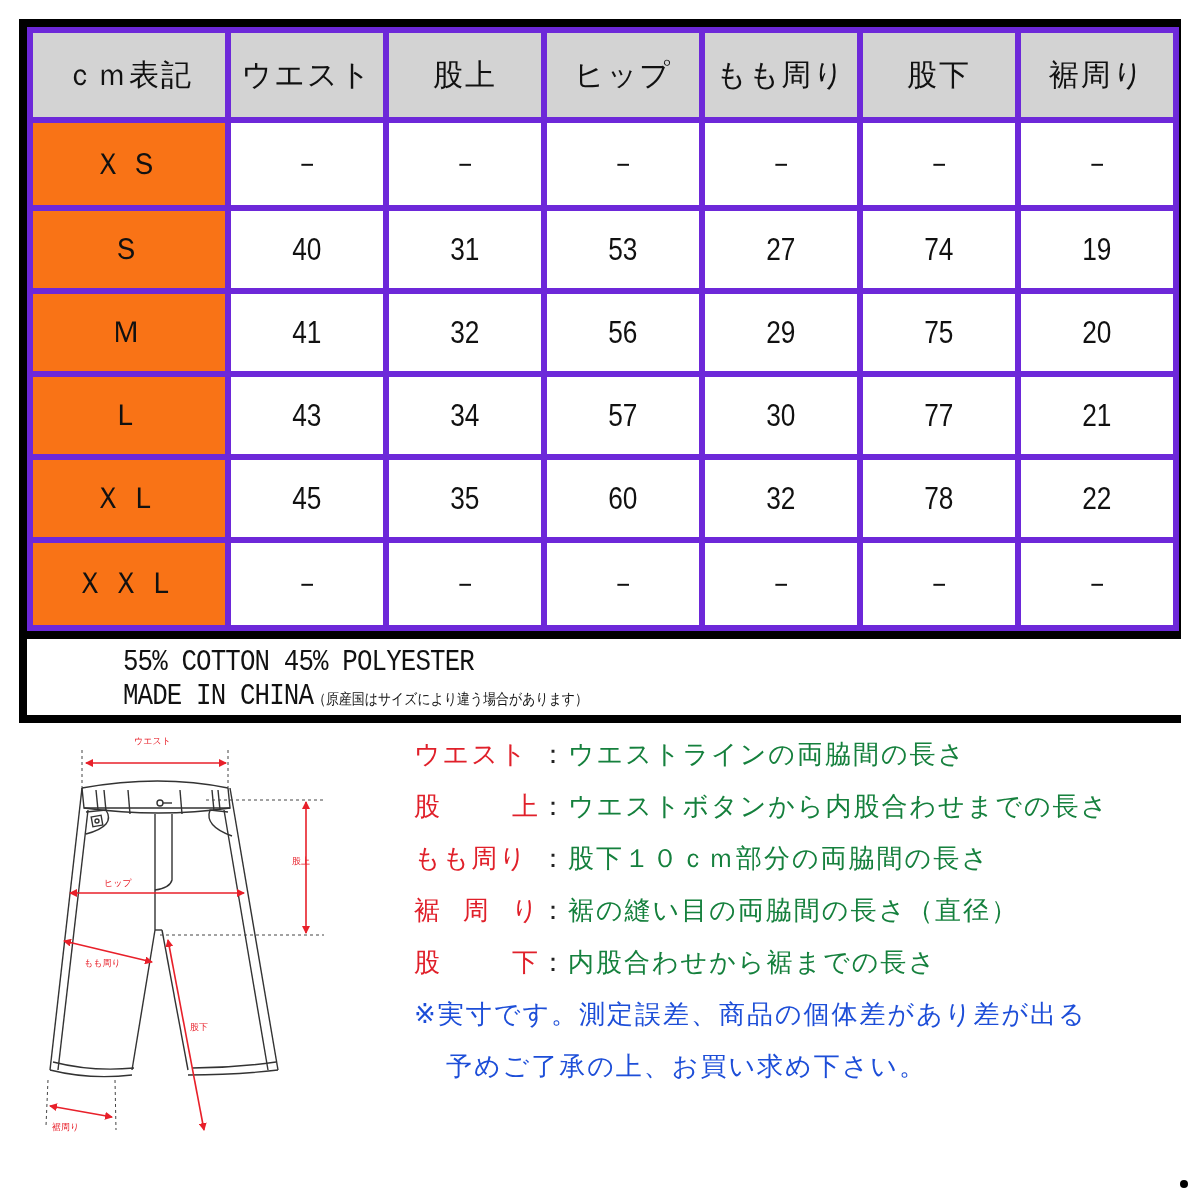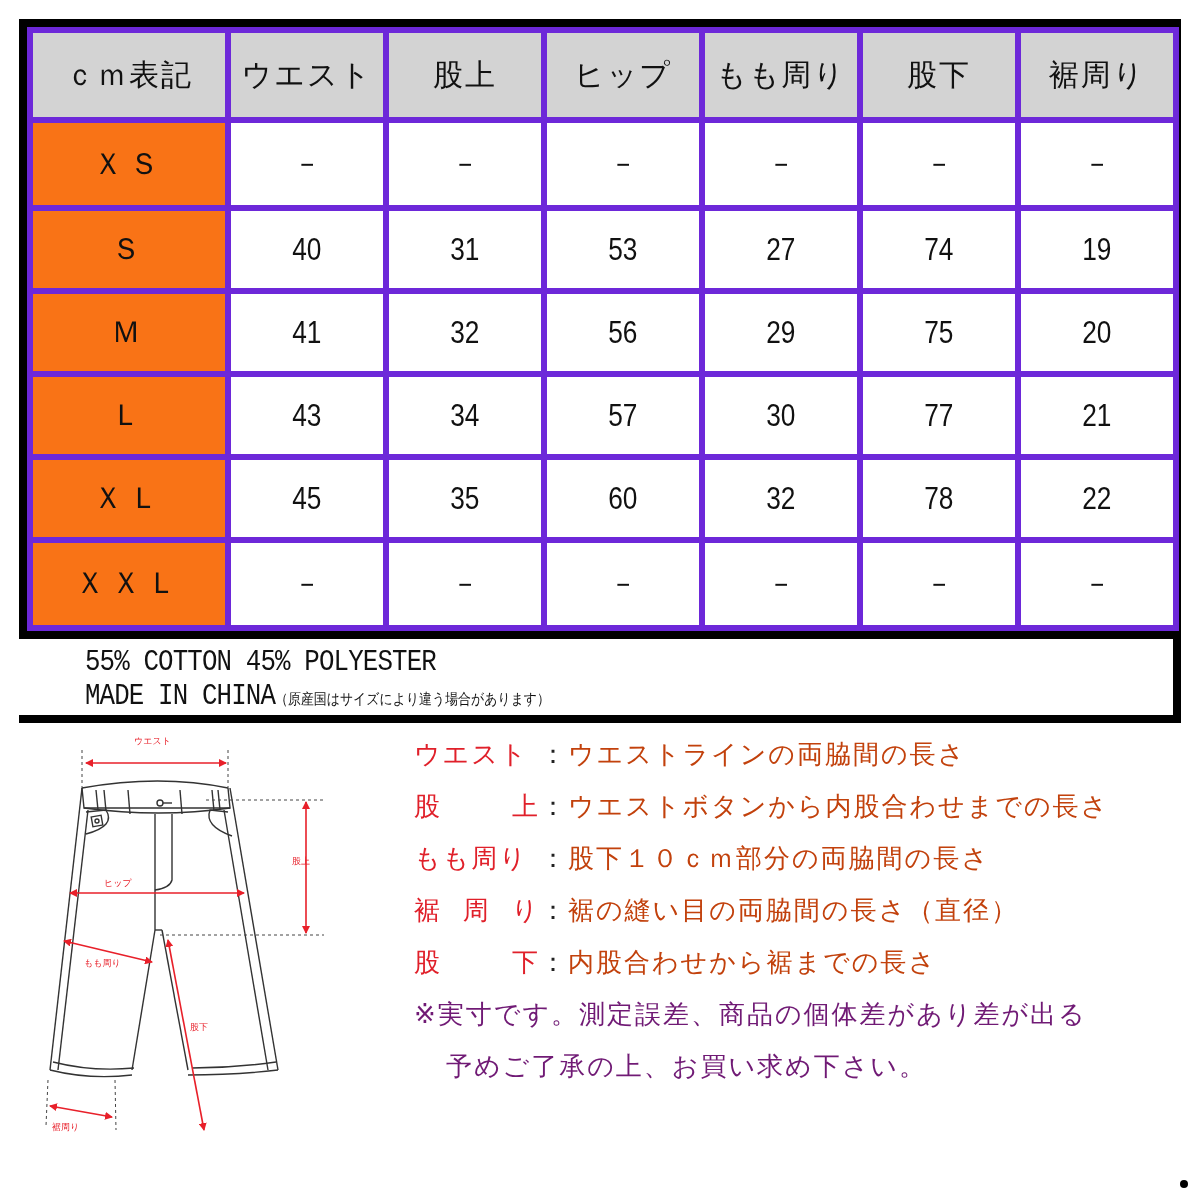--- a/index.html
+++ b/index.html
@@ -14,36 +14,36 @@
       border: 6px solid #6d28d9; text-align: center; vertical-align: middle;
       font-weight: normal; padding: 0; }
     table.size-table th { background: #d3d3d3; font-size: 30px; letter-spacing: 2px; height: 84px; }
     table.size-table td.label { background: #f97316; font-size: 30px; letter-spacing: 6px; }
     table.size-table td.val { background: #ffffff; font-family: "Liberation Sans Narrow", "Liberation Sans", sans-serif;
                               font-size: 32px; transform-origin: center; }
     table.size-table td.val span { display: inline-block; transform: scaleX(0.82); }
     col.c0 { width: 198px; }
     col.cx { width: 158px; }
 
-    .material { position: absolute; left: 0; top: 620px; width: 1154px; height: 76px;
-                background: #fff; box-sizing: border-box; padding: 6px 0 0 66px;
+    .material { position: absolute; left: 8px; top: 620px; width: 1154px; height: 76px;
+                background: #fff; box-sizing: border-box; padding: 6px 0 0 96px;
                 font-family: "Liberation Mono", "DejaVu Sans Mono", monospace; }
     .material .line { font-size: 30px; line-height: 34px; letter-spacing: -1px;
                        transform: scaleX(0.86); transform-origin: left; white-space: nowrap; }
     .material .note { font-family: "DejaVu Sans", sans-serif; font-size: 15px; letter-spacing: 0; }
 
     .diagram { position: absolute; left: 20px; top: 730px; width: 380px; height: 460px; }
 
     .legend { position: absolute; left: 414px; top: 732px; width: 780px; }
     .legend .row { height: 52px; font-size: 26px; line-height: 44px; white-space: nowrap; letter-spacing: 2px; }
     .legend .term { color: #e0202a; display: inline-block; width: 126px; }
     .legend .term.spread { text-align: justify; text-align-last: justify; }
     .legend .colon { color: #222; }
-    .legend .desc { color: #c2410c; margin-top: 17px; }
-    .legend .notice { color: #701a75; height: 52px; font-size: 26px; line-height: 44px; white-space: nowrap; letter-spacing: 2px; }
+    .legend .desc { color: #15803d; margin-top: 17px; }
+    .legend .notice { color: #1d4ed8; height: 52px; font-size: 26px; line-height: 44px; white-space: nowrap; letter-spacing: 2px; }
     .legend .notice.indent { padding-left: 32px; }
     .dot { position: absolute; left: 1180px; top: 1180px; width: 8px; height: 8px; border-radius: 50%; background: #000; }
   </style>
 </head>
 <body>
 
 <div class="size-frame">
   <table class="size-table">
     <colgroup>
         <col class="c0">

